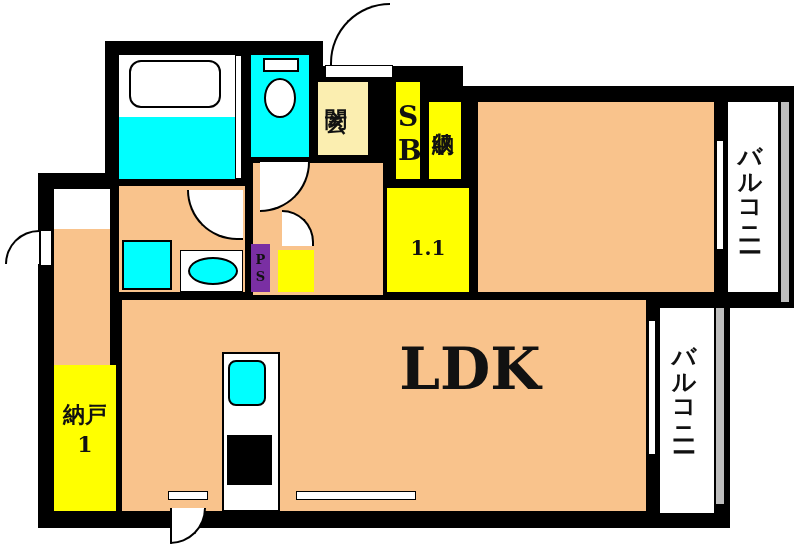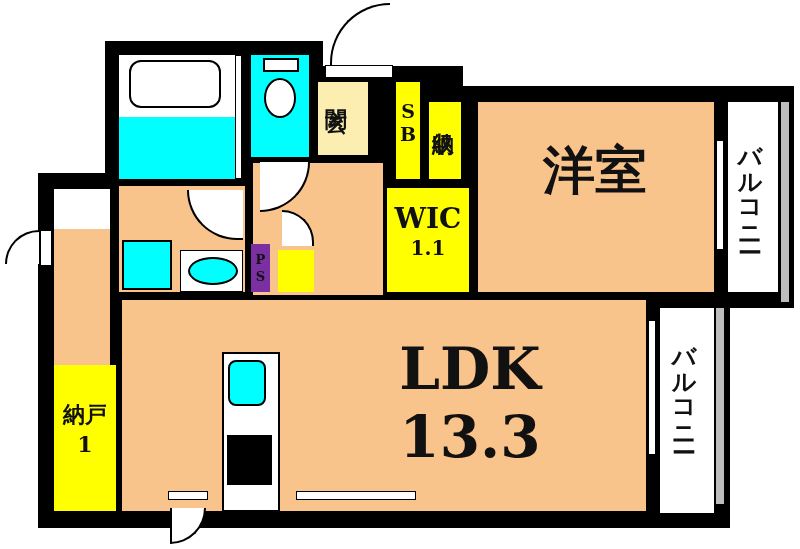--- a/index.html
+++ b/index.html
@@ -39,55 +39,52 @@
   <div class="abs cyan" style="left:251px;top:55px;width:58px;height:102px;"></div>
   <div class="abs white" style="left:263px;top:58px;width:36px;height:14px;border:2px solid #000;"></div>
   <div class="abs white" style="left:264px;top:78px;width:32px;height:40px;border:2px solid #000;border-radius:50%;"></div>
 
   <div class="abs cream" style="left:318px;top:82px;width:50px;height:73px;"></div>
   <div class="lbl vtext" style="left:326px;top:92px;font-size:22px;">玄関</div>
   <div class="abs white" style="left:325px;top:65px;width:68px;height:13px;border:1px solid #000;"></div>
   <div class="abs white" style="left:330px;top:3px;width:60px;height:62px;border-top:2px solid #000;border-left:2px solid #000;border-top-left-radius:60px;"></div>
 
   <div class="abs yellow" style="left:396px;top:82px;width:24px;height:97px;"></div>
-  <div class="lbl" style="left:398px;top:100px;width:20px;font-size:19px;word-break:break-all;line-height:1.2;">SB</div>
+  <div class="lbl" style="left:398px;top:100px;width:20px;font-size:28px;word-break:break-all;line-height:1.2;">SB</div>
   <div class="abs yellow" style="left:429px;top:102px;width:32px;height:77px;"></div>
   <div class="lbl vtext" style="left:433px;top:115px;font-size:22px;">収納</div>
 
   <div class="abs floor" style="left:253px;top:163px;width:130px;height:132px;"></div>
   <div class="abs white" style="left:260px;top:162px;width:50px;height:50px;border-right:2px solid #000;border-bottom:2px solid #000;border-bottom-right-radius:50px;"></div>
   <div class="abs white" style="left:282px;top:210px;width:32px;height:36px;border-top:2px solid #000;border-right:2px solid #000;border-top-right-radius:32px;"></div>
 
   <div class="abs floor" style="left:119px;top:186px;width:126px;height:106px;"></div>
   <div class="abs white" style="left:187px;top:190px;width:56px;height:50px;border-left:2px solid #000;border-bottom:2px solid #000;border-bottom-left-radius:56px;"></div>
   <div class="abs cyan" style="left:122px;top:240px;width:50px;height:50px;border:2px solid #000;"></div>
   <div class="abs white" style="left:180px;top:250px;width:63px;height:42px;border:1px solid #000;"></div>
   <div class="abs cyan" style="left:188px;top:257px;width:50px;height:28px;border:2px solid #000;border-radius:50%;"></div>
 
   <div class="abs purple" style="left:251px;top:244px;width:19px;height:48px;"></div>
   <div class="lbl" style="left:253px;top:252px;width:15px;font-size:13px;word-break:break-all;line-height:1.3;color:#111;">PS</div>
   <div class="abs yellow" style="left:278px;top:250px;width:36px;height:42px;"></div>
 
   <div class="abs yellow" style="left:387px;top:188px;width:82px;height:104px;"></div>
-  <div class="lbl" style="left:387px;top:205px;width:82px;font-size:28px;">WIC</div>
   <div class="lbl" style="left:387px;top:238px;width:82px;font-size:20px;">1.1</div>
 
   <div class="abs floor" style="left:478px;top:102px;width:236px;height:190px;"></div>
-  <div class="lbl" style="left:500px;top:144px;width:190px;font-size:52px;">洋室</div>
 
   <div class="abs white" style="left:728px;top:102px;width:50px;height:190px;"></div>
   <div class="abs gray" style="left:781px;top:102px;width:8px;height:200px;"></div>
   <div class="lbl vtext" style="left:738px;top:130px;font-size:24px;">バルコニー</div>
   <div class="win" style="left:716px;top:140px;width:8px;height:110px;"></div>
 
   <div class="abs floor" style="left:122px;top:300px;width:524px;height:211px;"></div>
   <div class="abs floor" style="left:54px;top:228px;width:56px;height:283px;"></div>
   <div class="abs white" style="left:54px;top:189px;width:56px;height:40px;"></div>
   <div class="lbl" style="left:370px;top:340px;width:200px;font-size:58px;">LDK</div>
-  <div class="lbl" style="left:370px;top:408px;width:200px;font-size:58px;">13.3</div>
 
   <div class="abs yellow" style="left:54px;top:365px;width:62px;height:146px;"></div>
   <div class="lbl" style="left:54px;top:403px;width:62px;font-size:22px;">納戸</div>
   <div class="lbl" style="left:54px;top:433px;width:62px;font-size:22px;">1</div>
 
   <div class="abs white" style="left:222px;top:352px;width:58px;height:160px;border:2px solid #000;"></div>
   <div class="abs cyan" style="left:228px;top:360px;width:38px;height:46px;border:2px solid #000;border-radius:8px;"></div>
   <div class="abs" style="left:227px;top:435px;width:45px;height:50px;background:#000;"></div>
 
   <div class="abs white" style="left:660px;top:308px;width:54px;height:205px;"></div>

